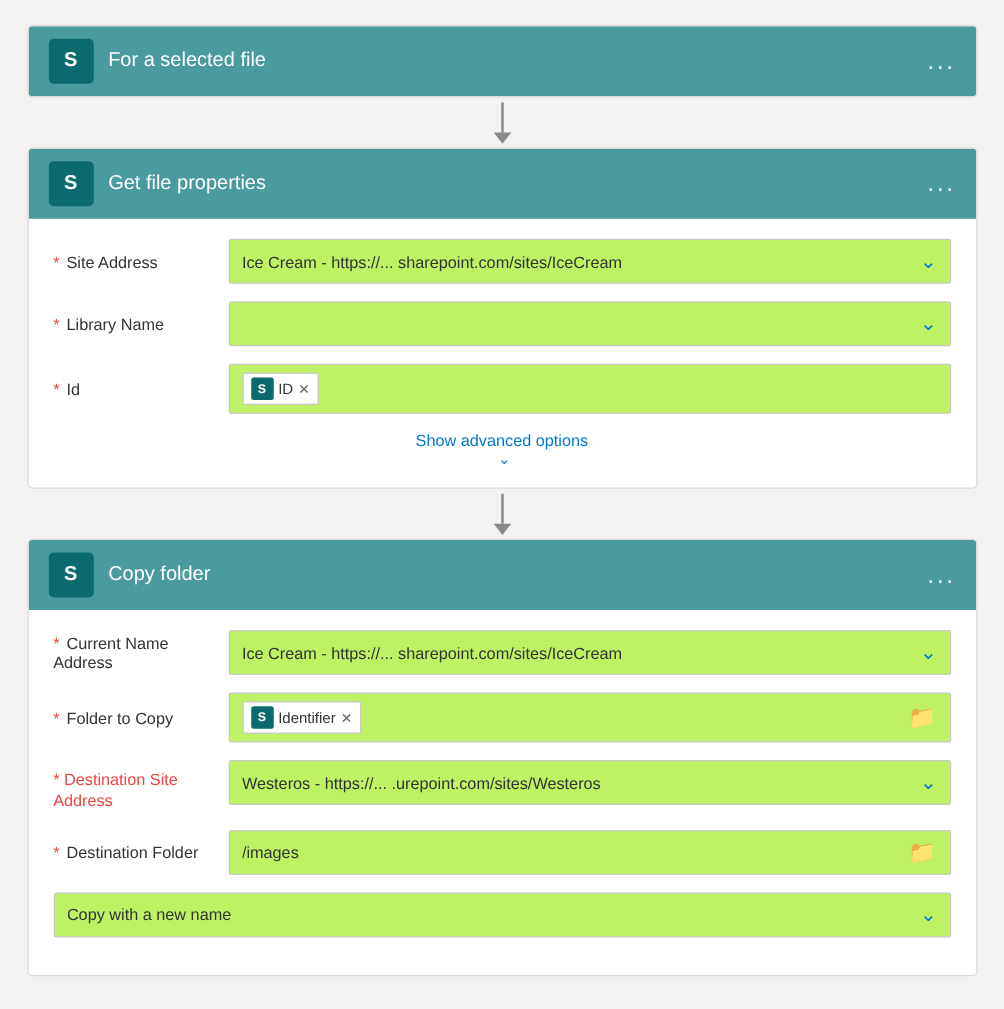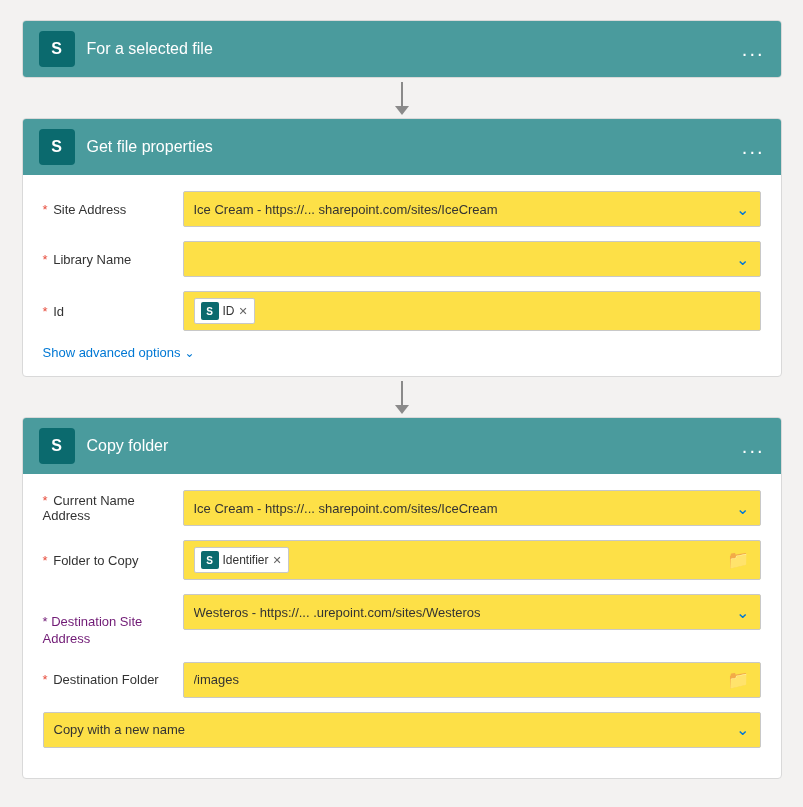--- a/index.html
+++ b/index.html
@@ -94,21 +94,21 @@
 
     .form-label .required {
       color: #e74c3c;
       margin-right: 2px;
     }
 
     .form-field {
       flex: 1;
       border: 1px solid #c8c8c8;
       border-radius: 2px;
-      background: #fde047;
+      background: #bef264;
       height: 36px;
       display: flex;
       align-items: center;
       padding: 0 10px;
       position: relative;
       gap: 12px;
     }
 
     .form-field-text {
       flex: 1;
@@ -167,20 +167,21 @@
     }
 
     
     .show-advanced {
       color: #0078d4;
       font-size: 13px;
       display: flex;
       align-items: center;
       cursor: pointer;
       margin-top: 4px;
+      flex-direction: column;
     }
 
     .show-advanced .chev {
       margin-left: 4px;
       font-size: 12px;
     }
 
     
     .arrow-connector {
       display: flex;
@@ -202,24 +203,23 @@
       height: 0;
       border-left: 7px solid transparent;
       border-right: 7px solid transparent;
       border-top: 9px solid #8a8a8a;
     }
 
     
     .form-label-multiline {
       width: 140px;
       font-size: 13px;
-      color: #701a75;
+      color: #ef4444;
       flex-shrink: 0;
       line-height: 1.3;
-      margin-top: 12px;
     }
 
     
     .form-row-top {
       display: flex;
       align-items: flex-start;
       margin-bottom: 14px;
     }
 
     .form-row-top .form-label-multiline {

